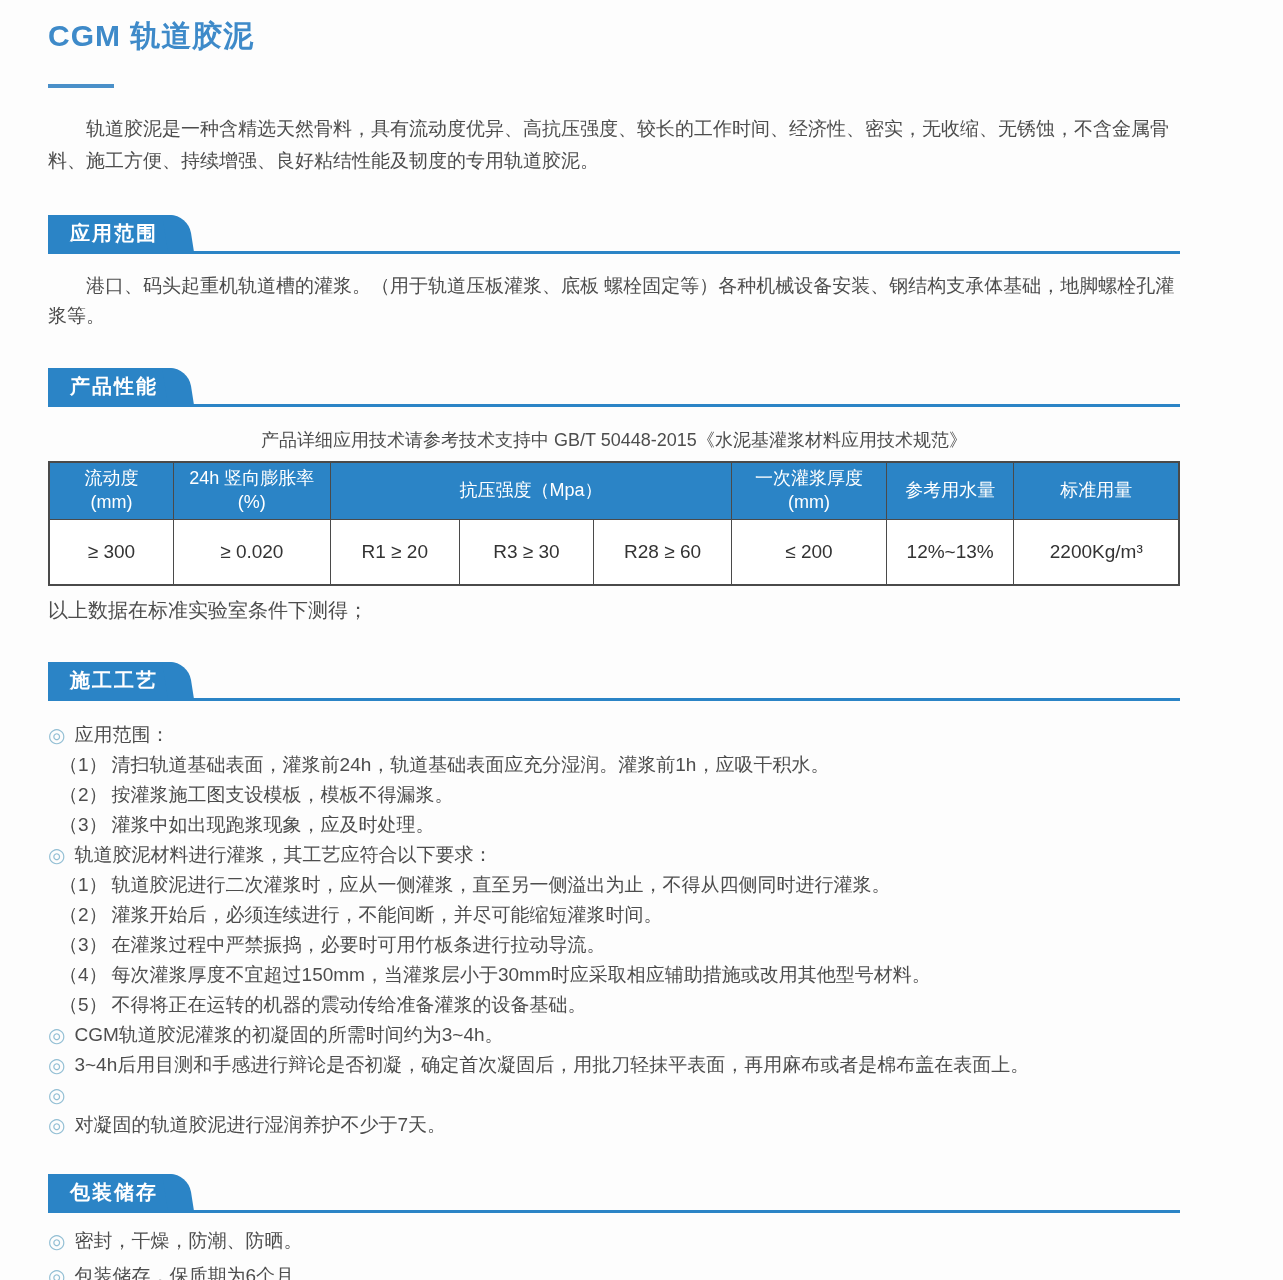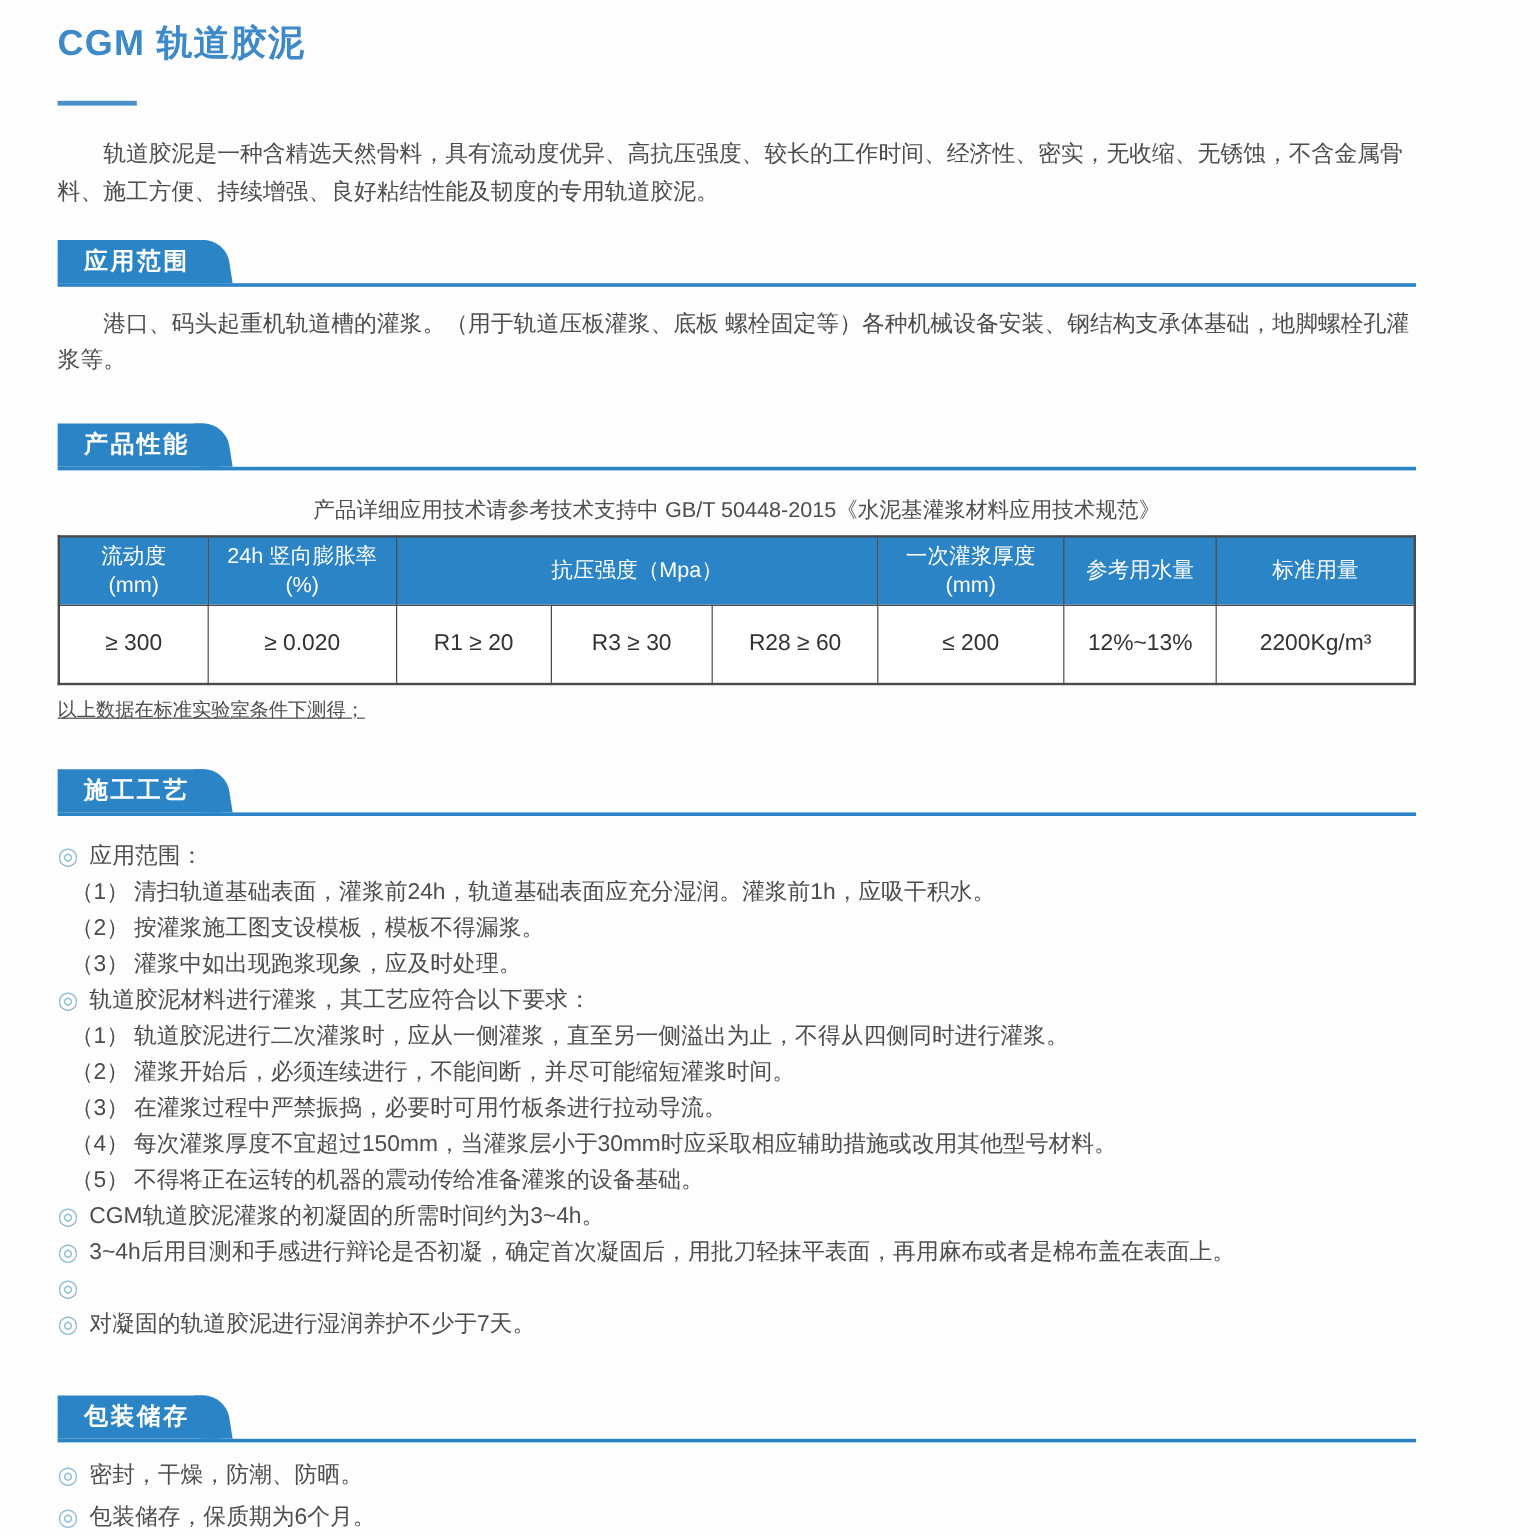--- a/index.html
+++ b/index.html
@@ -46,36 +46,36 @@
   }
   table.perf th{
     background:var(--accent);color:#fff;font-weight:500;font-size:18px;
     height:57px;border:1px solid var(--border);white-space:pre-line;
     line-height:1.3;text-align:center;vertical-align:middle;
   }
   table.perf td{
     height:66px;border:1px solid var(--border);font-size:19px;color:#333;
     text-align:center;vertical-align:middle;background:#fff;
   }
-  .footnote{margin-top:11px;font-size:16px;color:var(--text);text-decoration:underline;}
+  .footnote{margin-top:11px;font-size:20px;color:var(--text);}
 
   .li{display:flex;align-items:flex-start;font-size:19px;line-height:26px;margin-bottom:4px;color:var(--text);}
   .li .marker{flex:0 0 auto;margin-right:9px;}
   .li.bullet .marker{color:var(--bullet-blue);font-size:20px;}
   .li.num{padding-left:11px;}
   .li.num .marker{margin-right:4px;}
 
   .process-list{margin-top:21px;}
   .pack-list{margin-top:15px;}
   .pack-list .li{margin-bottom:9px;}
 
-  .mt-app{margin-top:23px;}
+  .mt-app{margin-top:38px;}
   .mt-perf{margin-top:37px;}
   .mt-proc{margin-top:38px;}
-  .mt-pack{margin-top:46px;}
+  .mt-pack{margin-top:36px;}
 </style>
 </head>
 <body>
 
 <div class="page">
 
   <h1 class="doc-title">CGM 轨道胶泥</h1>
   <div class="title-underline"></div>
 
   <p class="intro">轨道胶泥是一种含精选天然骨料，具有流动度优异、高抗压强度、较长的工作时间、经济性、密实，无收缩、无锈蚀，不含金属骨料、施工方便、持续增强、良好粘结性能及韧度的专用轨道胶泥。</p>

